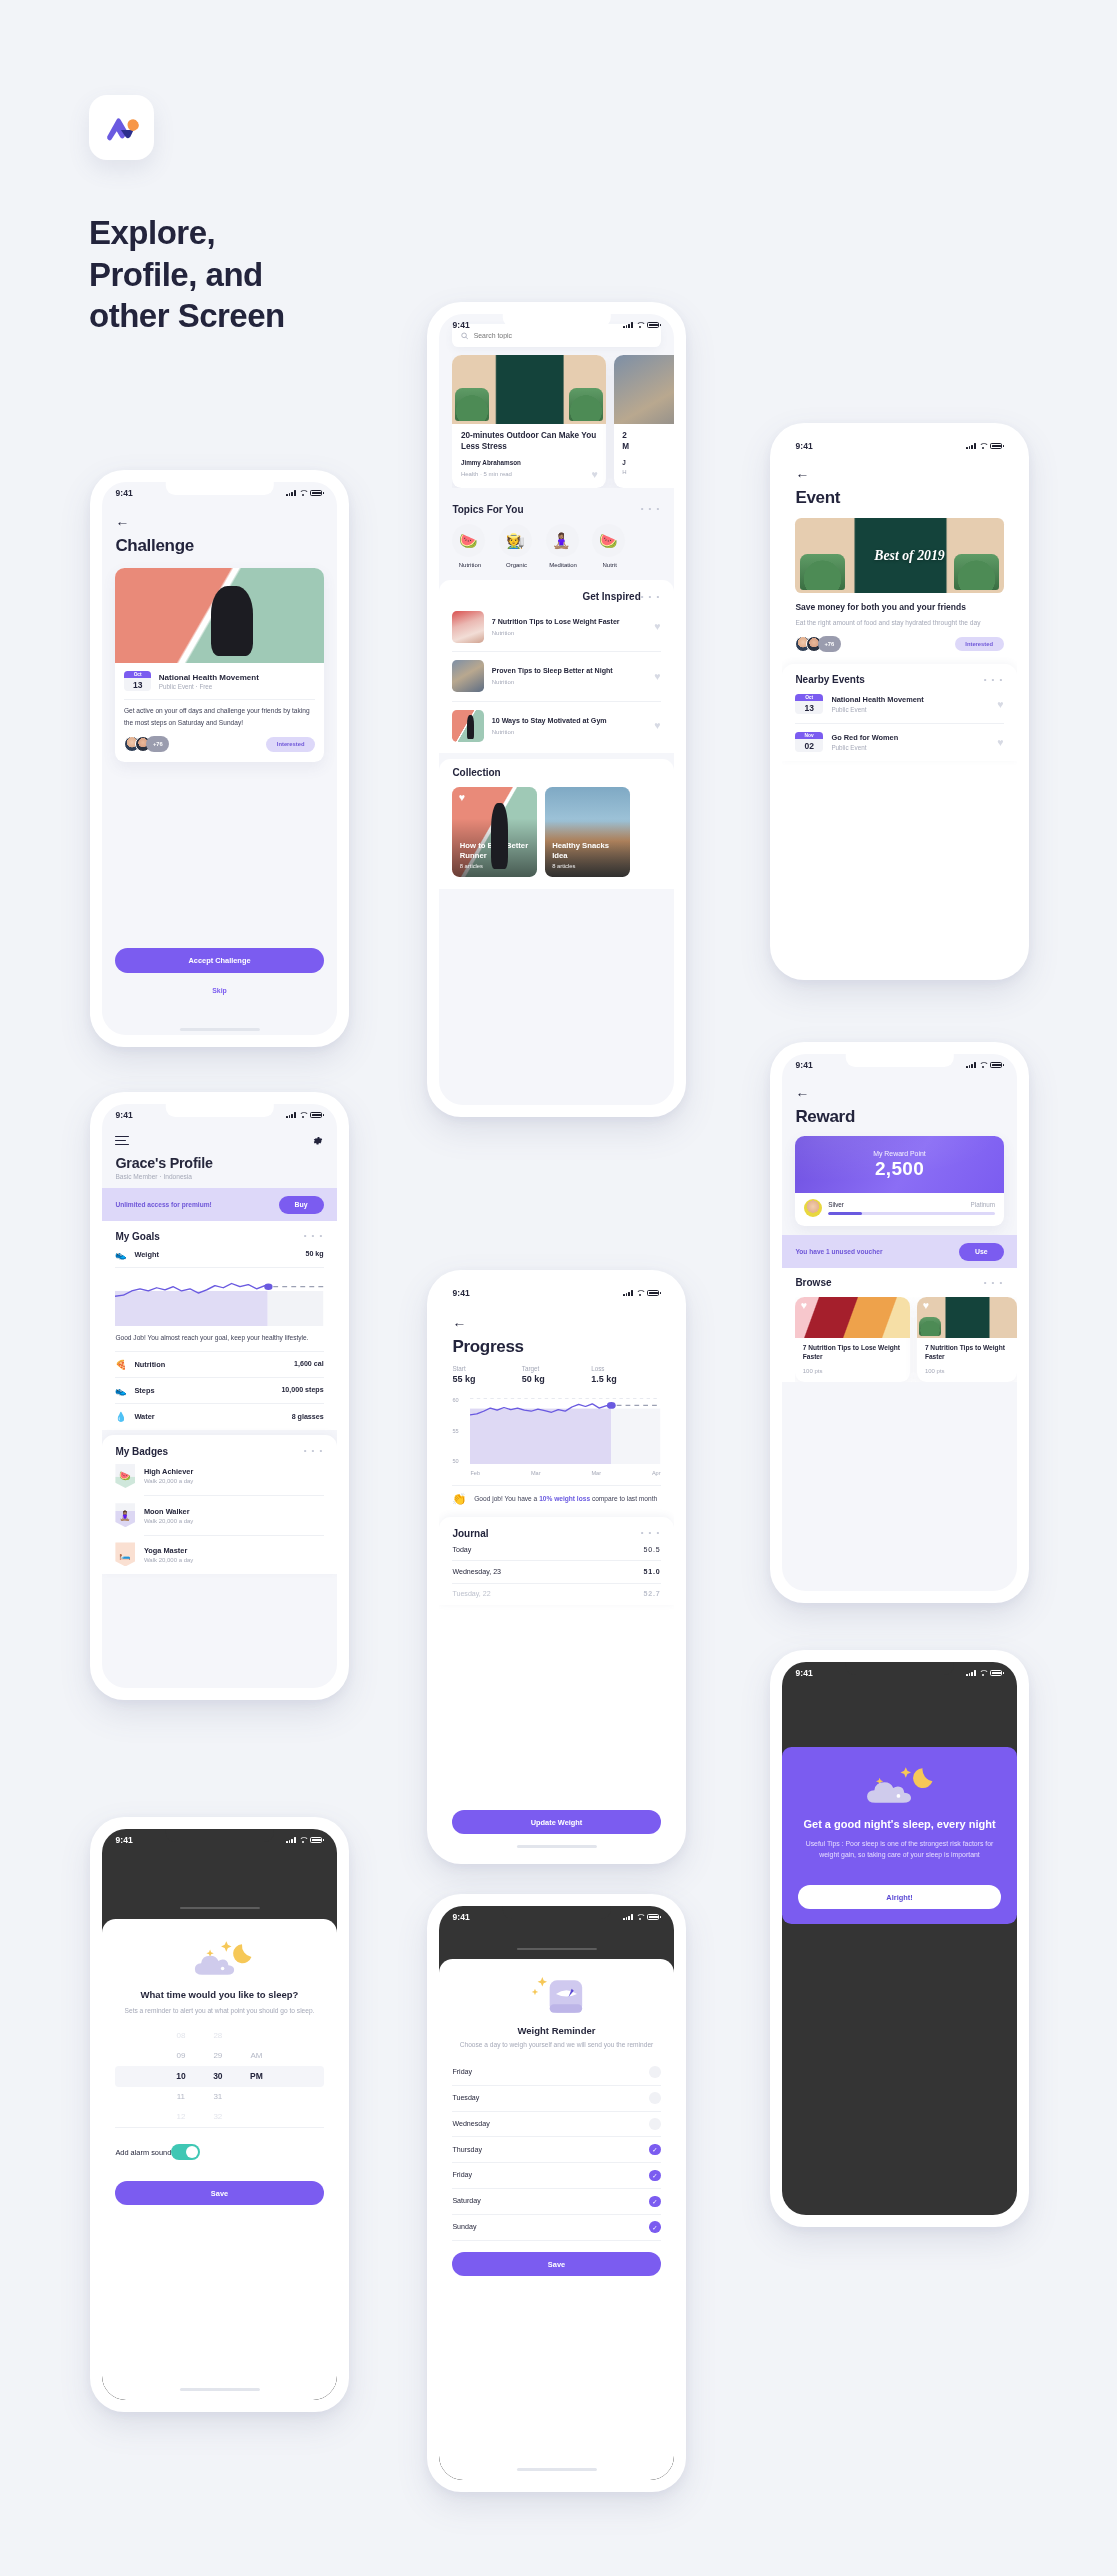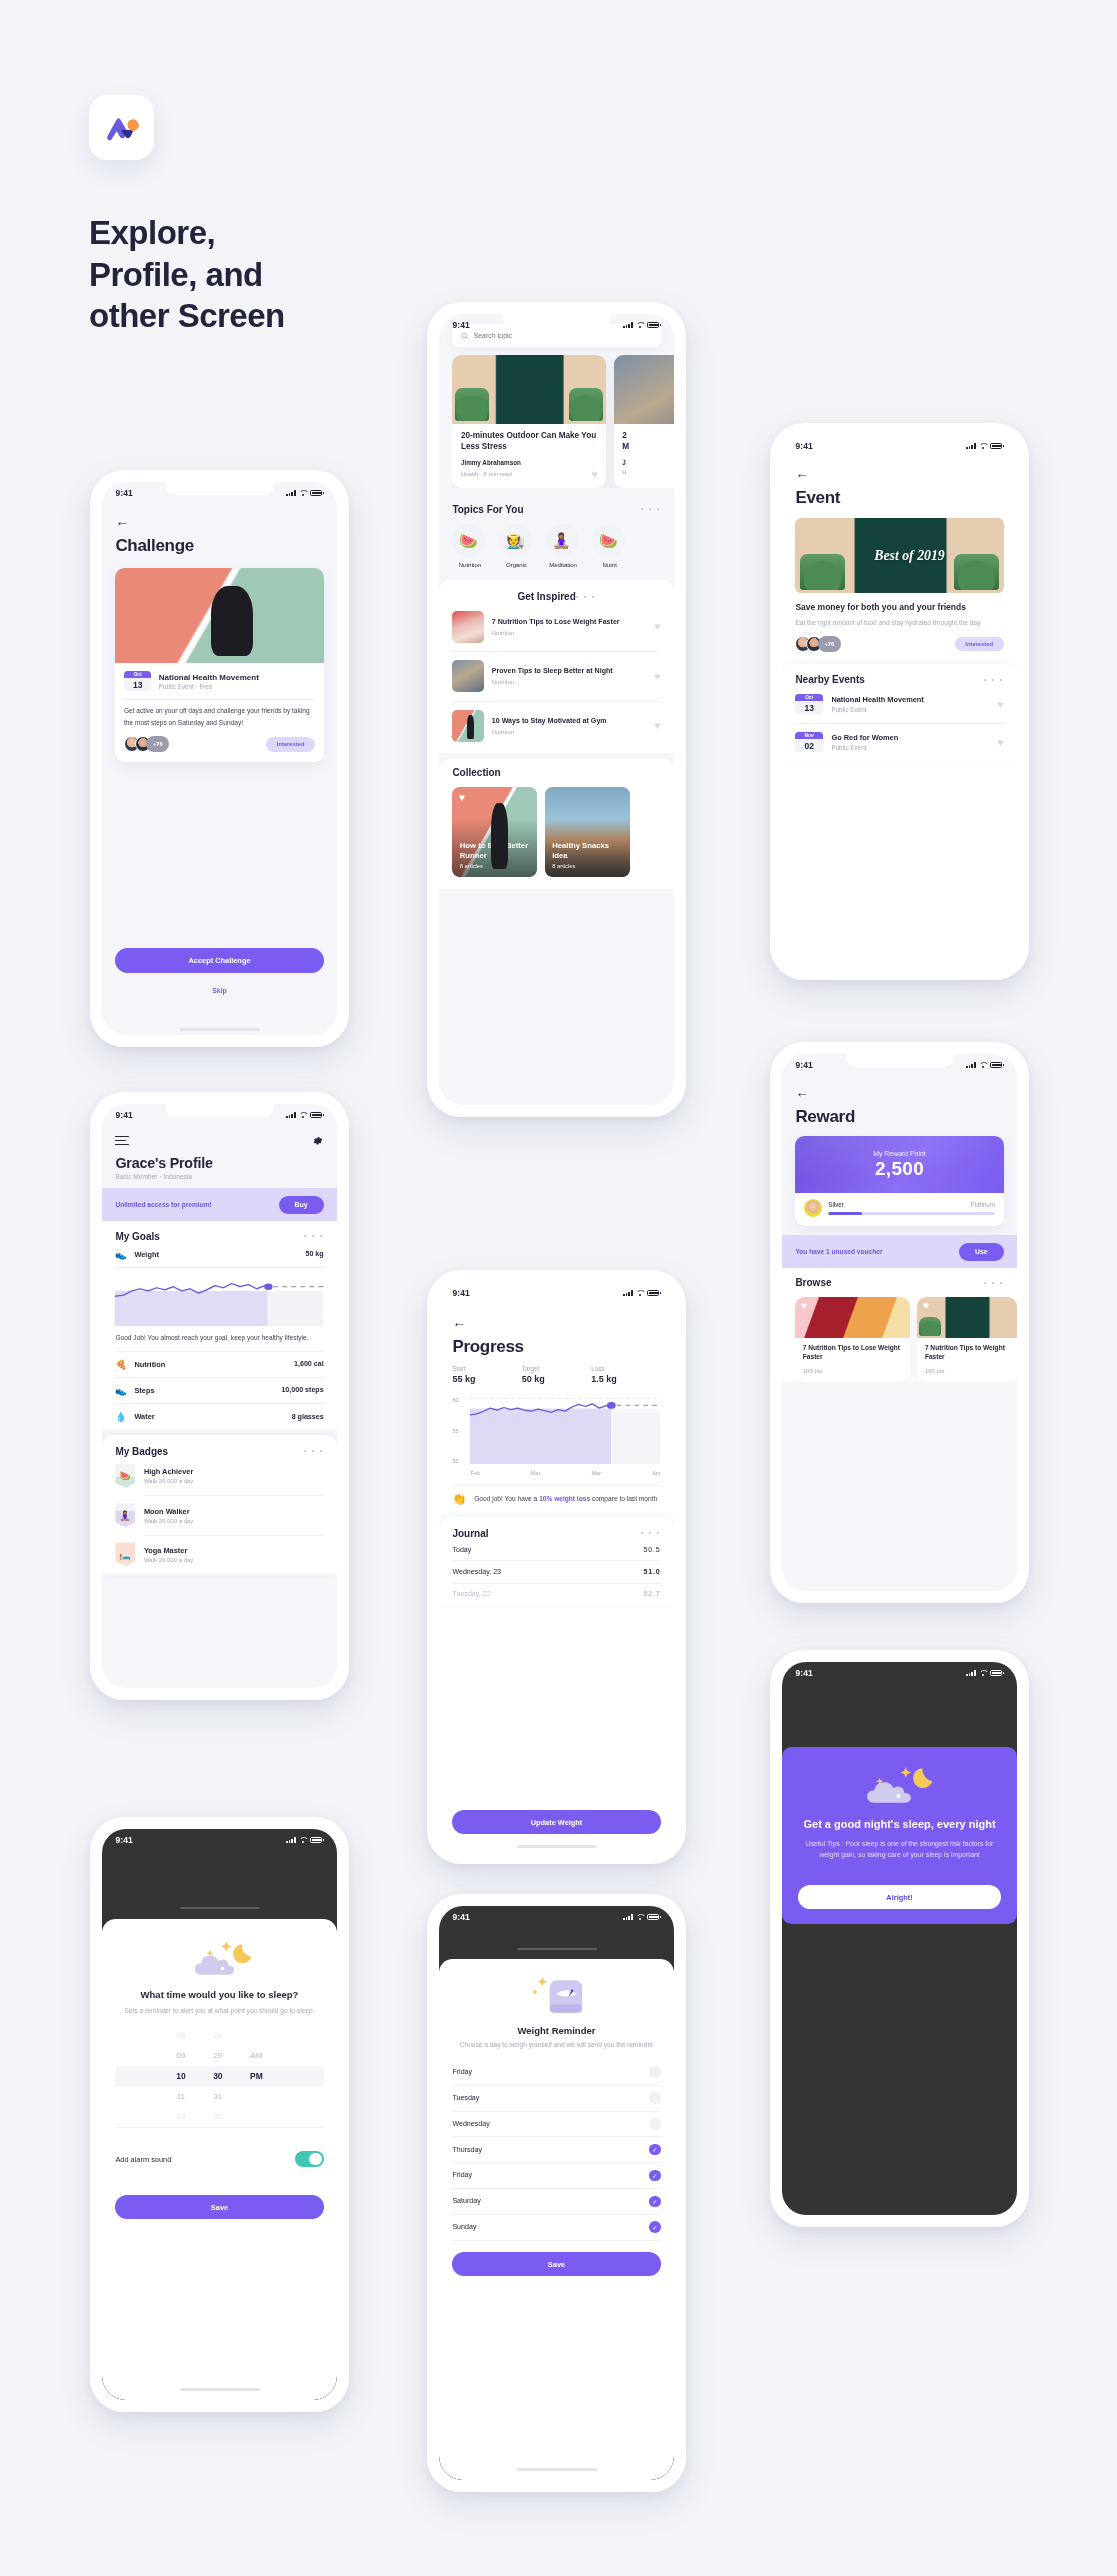--- a/index.html
+++ b/index.html
@@ -297,21 +297,21 @@
           <div style="width:33px;height:33px;border-radius:50%;background:#f2f3f7;display:flex;align-items:center;justify-content:center;font-size:15px">🧘🏽‍♀️</div>
           <div style="font-size:6px;margin-top:4.8px">Meditation</div>
         </div>
         <div style="text-align:center;min-width:35px">
           <div style="width:33px;height:33px;border-radius:50%;background:#f2f3f7;display:flex;align-items:center;justify-content:center;font-size:15px">🍉</div>
           <div style="font-size:6px;margin-top:4.8px">Nutrit</div>
         </div>
       </div>
 
       <div style="margin-top:11.6px;background:#fff;border-radius:11.6px 11.6px 0 0;padding:11.6px 13.8px 3.2px">
-        <div style="display:flex;align-items:center;justify-content:center">
+        <div style="display:flex;align-items:center;justify-content:flex-end">
           <span class="sec-title">Get Inspired</span>
           <span class="kebab">• • •</span>
         </div>
 
         <div style="display:flex;align-items:center;gap:7.4px;padding:8.5px 0">
           <div class="ph ph-smoothie" style="width:32px;height:32px;border-radius:4.8px;flex:0 0 auto"></div>
           <div style="flex:1">
             <div style="font-size:7.1px;font-weight:700;line-height:1.34">7 Nutrition Tips to Lose Weight Faster</div>
             <div class="muted" style="font-size:6px;margin-top:2.6px">Nutrition</div>
           </div>
@@ -791,21 +791,21 @@
               <div style="height:20px;line-height:20px;font-size:8px;color:#e3e5ec"></div>
               <div style="height:20px;line-height:20px;font-size:8px;color:#b4b8c6">AM</div>
               <div style="height:21px;line-height:21px;font-size:8.5px;font-weight:700;color:#23243c">PM</div>
               <div style="height:20px;line-height:20px;font-size:8px;color:#b4b8c6"></div>
               <div style="height:19px;line-height:19px;font-size:8px;color:#e3e5ec"></div>
             </div>
           </div>
         </div>
 
         <div class="divider"></div>
-        <div style="display:flex;align-items:center;justify-content:space-between;padding:24px 0">
+        <div style="display:flex;align-items:center;padding:17px 0">
           <span style="font-size:7.4px">Add alarm sound</span>
           <span class="toggle"></span>
         </div>
 
         <div class="btn-primary" style="height:24px;font-size:7.4px;margin-top:4.2px">Save</div>
         <div class="home-ind" style="bottom:9.5px"></div>
       </div>
     </div>
   </div>
 

